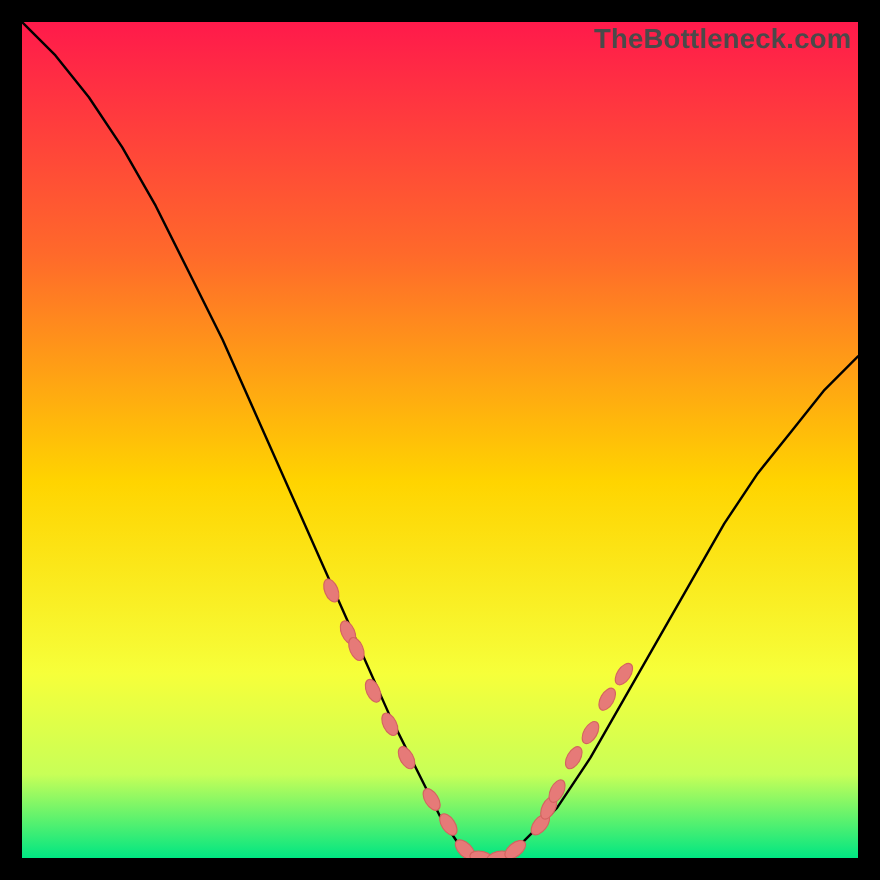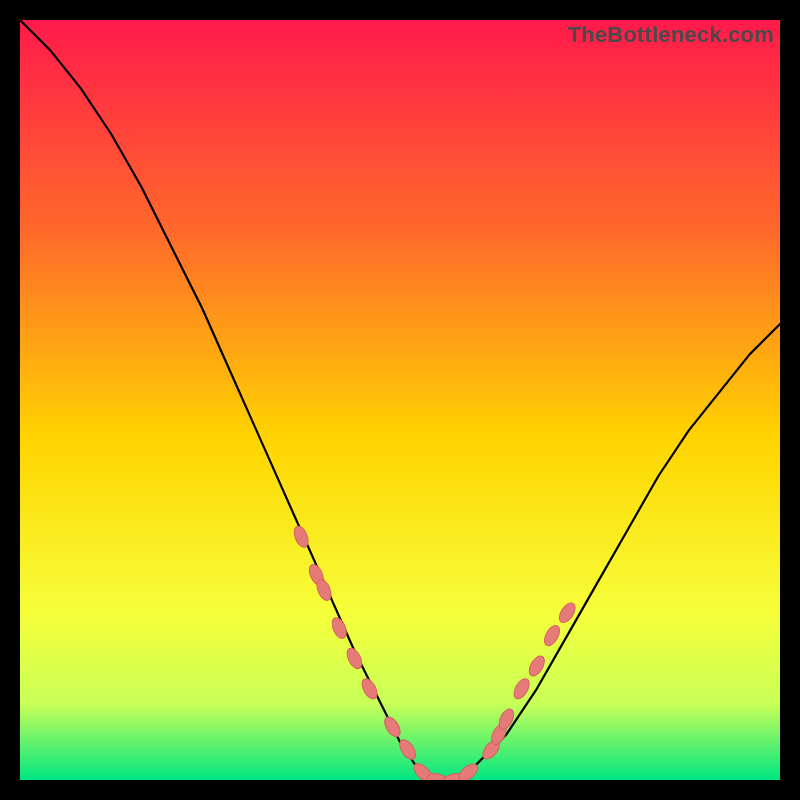--- a/index.html
+++ b/index.html
@@ -24,21 +24,21 @@
     left: 0;
     top: 0;
     width: 760px;
     height: 760px;
   }
   .watermark {
     position: absolute;
     top: 2px;
     right: 6px;
     color: #4a4a4a;
-    font-size: 22px;
+    font-size: 25px;
     font-weight: 600;
     letter-spacing: 0.2px;
     user-select: none;
   }
   svg { display: block; }
 </style>
 </head>
 <body>
 
 <div class="frame">

